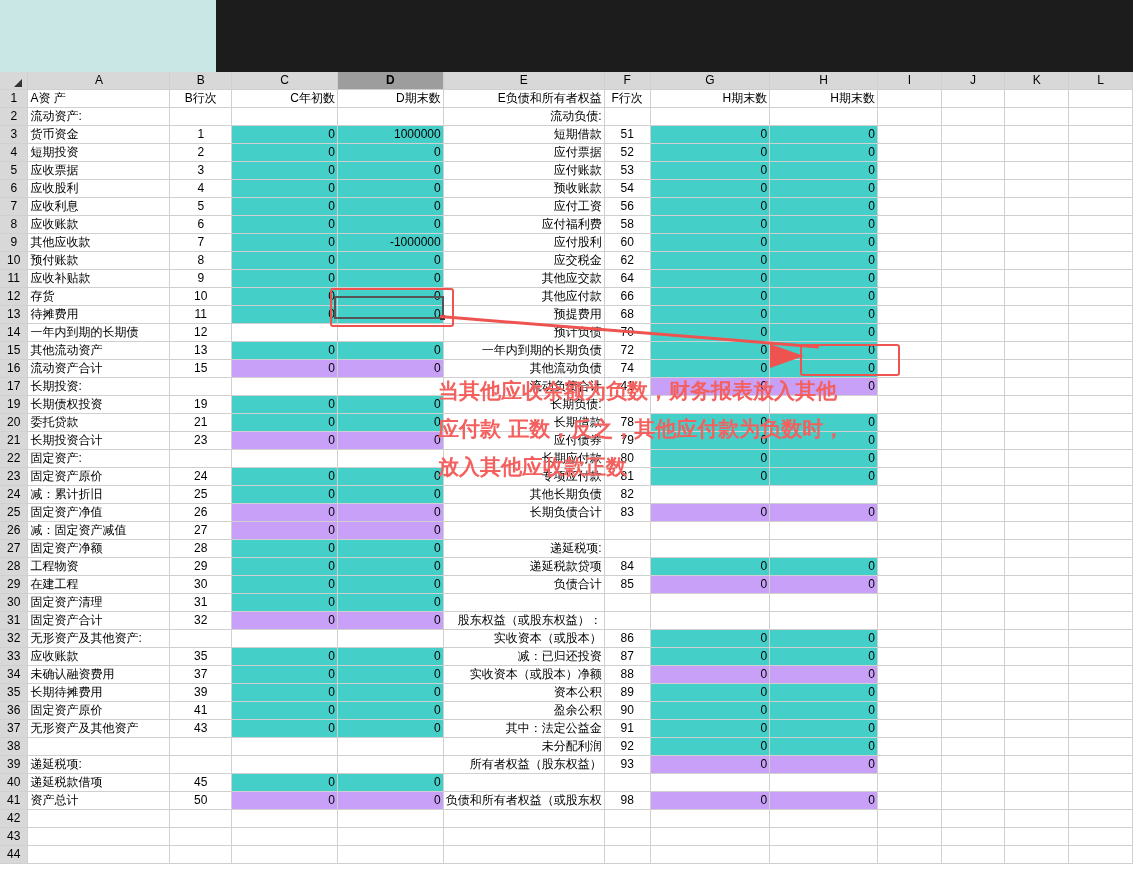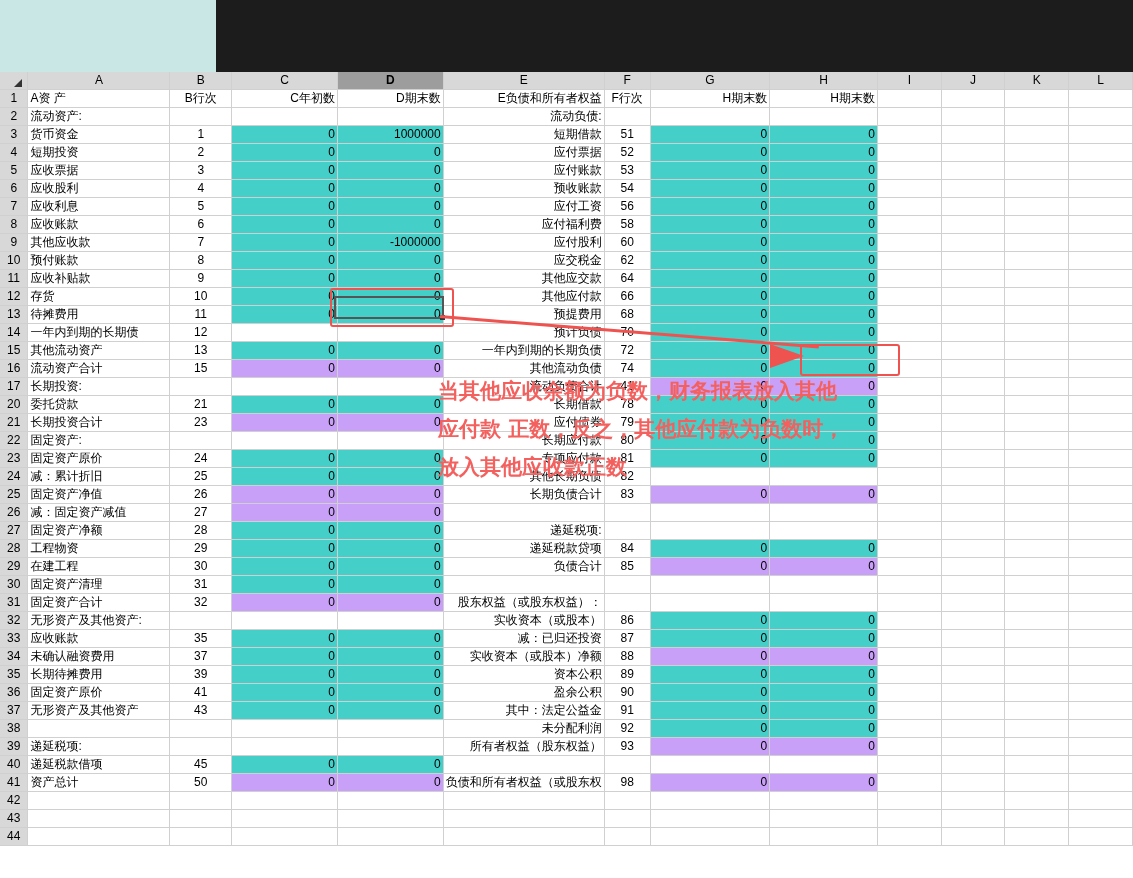--- a/index.html
+++ b/index.html
@@ -365,20 +365,35 @@
             <td class="w-e">流动负债合计</td>
             <td class="w-f ctr">41</td>
             <td class="w-g num purple">0</td>
             <td class="w-h num purple">0</td>
             <td class="w-i"></td>
             <td class="w-j"></td>
             <td class="w-k"></td>
             <td class="w-l"></td>
           </tr>
           <tr>
+            <td class="rowhdr">19</td>
+            <td class="w-a ind2">长期债权投资</td>
+            <td class="w-b ctr">19</td>
+            <td class="w-c num cyan">0</td>
+            <td class="w-d num cyan">0</td>
+            <td class="w-e">长期负债:</td>
+            <td class="w-f ctr"></td>
+            <td class="w-g num"></td>
+            <td class="w-h num"></td>
+            <td class="w-i"></td>
+            <td class="w-j"></td>
+            <td class="w-k"></td>
+            <td class="w-l"></td>
+          </tr>
+          <tr>
             <td class="rowhdr">20</td>
             <td class="w-a ind2">委托贷款</td>
             <td class="w-b ctr">21</td>
             <td class="w-c num cyan">0</td>
             <td class="w-d num cyan">0</td>
             <td class="w-e ind1">长期借款</td>
             <td class="w-f ctr">78</td>
             <td class="w-g num cyan">0</td>
             <td class="w-h num cyan">0</td>
             <td class="w-i"></td>

